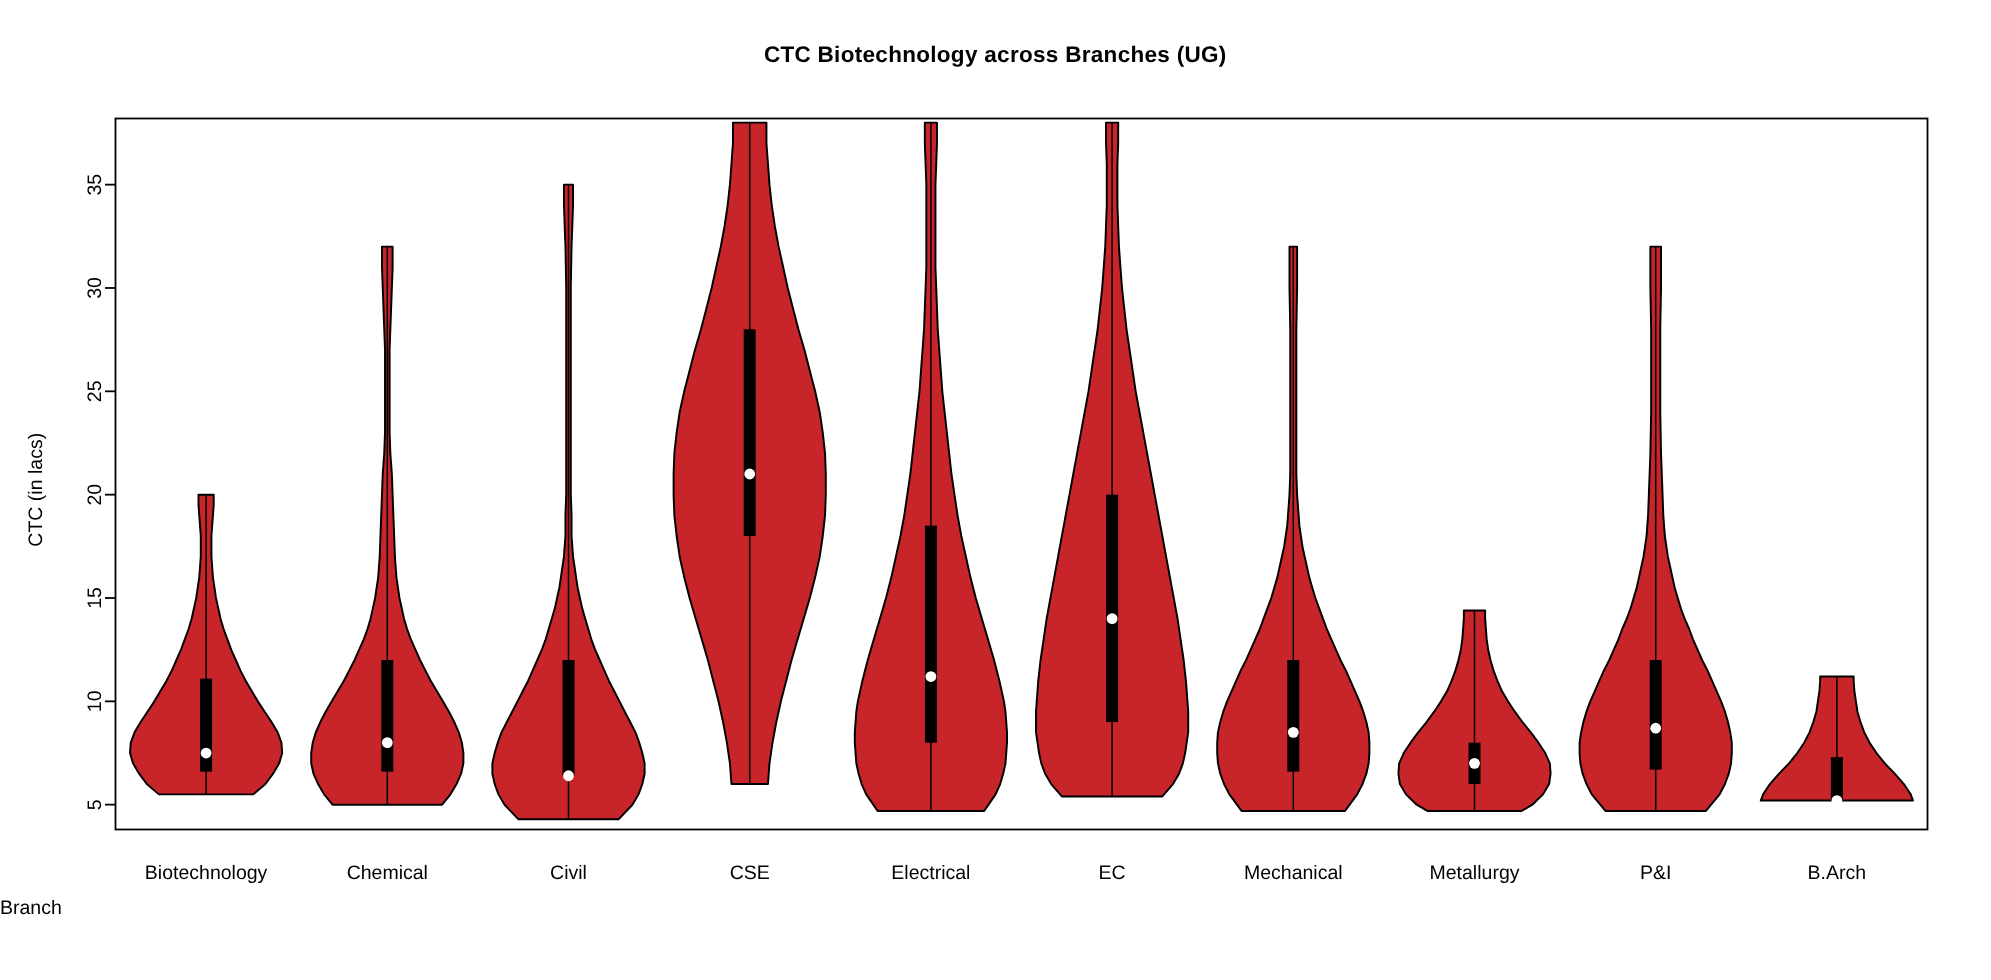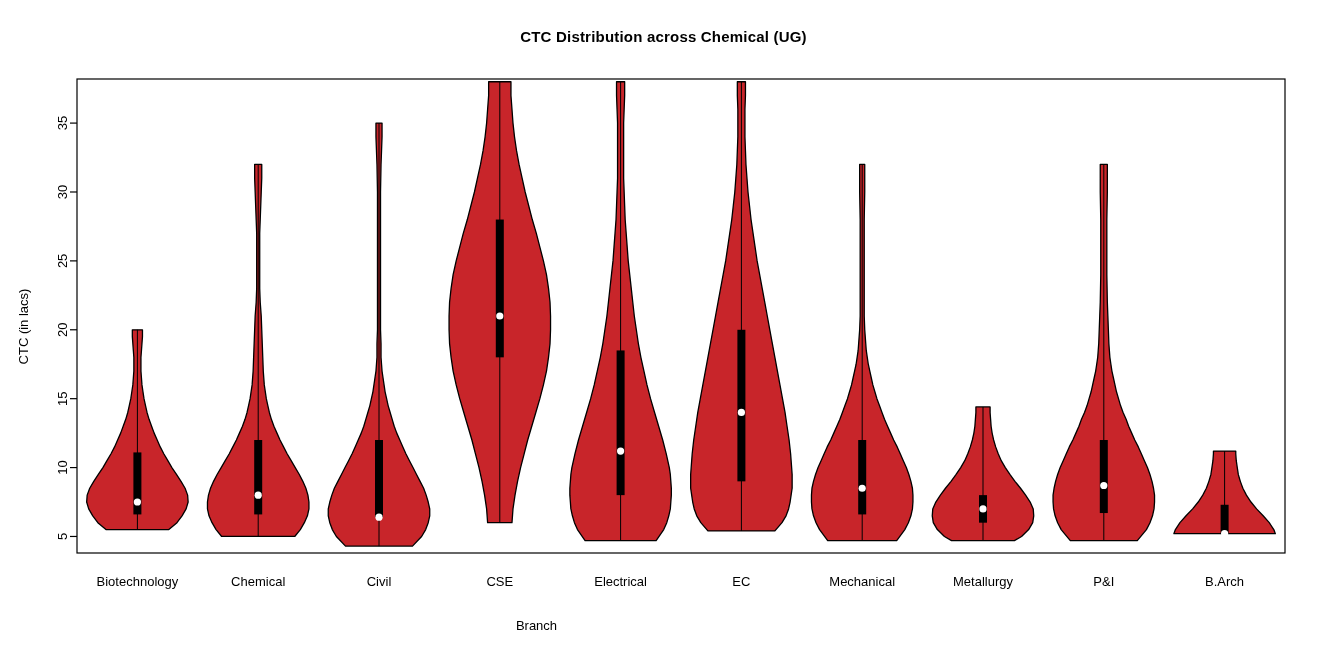--- a/index.html
+++ b/index.html
@@ -14,33 +14,33 @@
     font-size:15px;font-weight:bold;letter-spacing:0.2px;
   }
   #ylabel{
     position:absolute;left:0px;top:0px;width:653px;height:24px;
     transform:rotate(-90deg);transform-origin:0 0;
     
     margin-left:12px;margin-top:653px;
     text-align:center;font-size:13px;line-height:24px;
   }
   #xlabel{
-    position:absolute;top:618px;left:0;width:1073px;text-align:center;
+    position:absolute;top:597px;left:0;width:1073px;text-align:left;
     font-size:13px;
   }
   #svg-plot{position:absolute;left:0;top:0;}
   .tick-label-y{font-size:13px;font-family:"Liberation Sans",sans-serif;fill:#000;}
   .tick-label-x{font-size:13px;font-family:"Liberation Sans",sans-serif;fill:#000;}
 </style>
 </head>
 <body>
 
 <div id="chart-root">
 
-  <div id="plot-title">CTC Distribution across Chemical (UG)</div>
+  <div id="plot-title">CTC Biotechnology across Branches (UG)</div>
 
   <div id="ylabel">CTC (in lacs)</div>
 
   <div id="xlabel">Branch</div>
 
   <svg id="svg-plot" width="1327" height="653">
     <g id="violins-layer">
         <g>
           <polygon points="168.86,529.58 176.97,522.69 182.05,515.80 186.11,508.91 188.14,502.02 187.63,495.13 185.09,488.24 181.03,481.35 176.47,474.46 171.90,467.57 167.84,460.68 163.78,453.79 160.23,446.90 157.19,440.01 154.14,433.12 151.61,426.23 149.07,419.34 147.04,412.45 145.52,405.56 144.00,398.67 142.98,391.78 141.97,384.90 141.46,378.01 140.95,371.12 140.95,364.23 140.95,357.34 141.46,350.45 141.97,343.56 142.47,336.67 142.47,329.78 132.33,329.78 132.33,336.67 132.83,343.56 133.34,350.45 133.85,357.34 133.85,364.23 133.85,371.12 133.34,378.01 132.83,384.90 131.82,391.78 130.80,398.67 129.28,405.56 127.76,412.45 125.73,419.34 123.19,426.23 120.66,433.12 117.61,440.01 114.57,446.90 111.02,453.79 106.96,460.68 102.90,467.57 98.33,474.46 93.77,481.35 89.71,488.24 87.17,495.13 86.66,502.02 88.69,508.91 92.75,515.80 97.83,522.69 105.94,529.58" fill="#C8252A" stroke="#000000" stroke-width="1.3" stroke-linejoin="round"></polygon>
           <line x1="137.4" y1="529.5755813953489" x2="137.4" y2="329.7790697674419" stroke="#000" stroke-width="1"></line>

